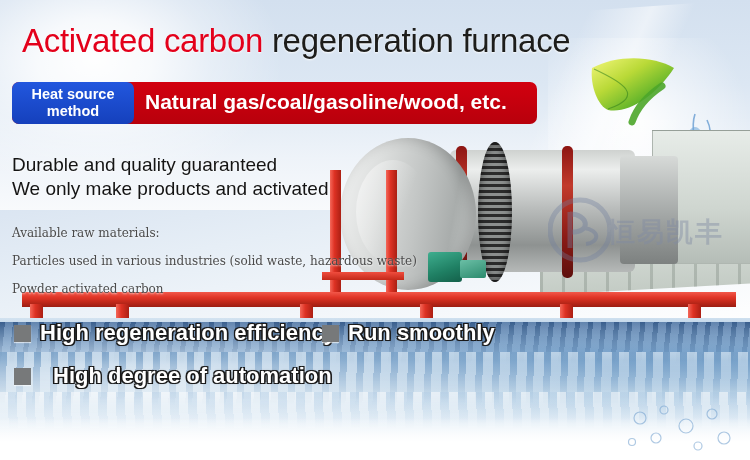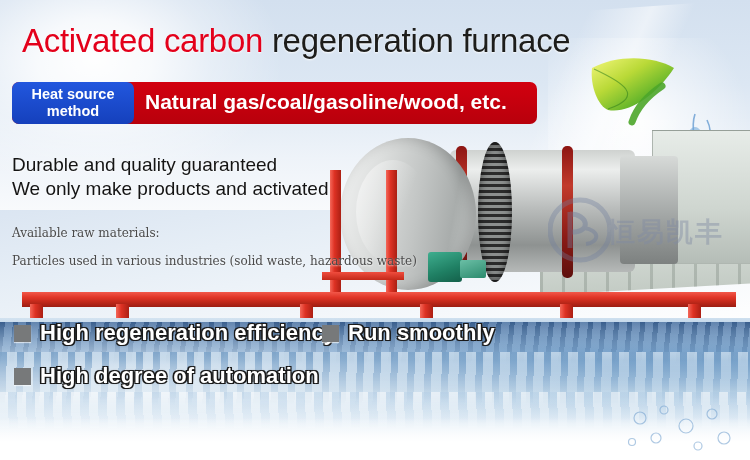--- a/index.html
+++ b/index.html
@@ -226,21 +226,21 @@
   }
   .btxt{
     margin-left:9px;font-size:22px;font-weight:bold;color:#ffffff;white-space:nowrap;
     text-shadow:
       -1.4px -1.4px 0 #1a1a1a, 1.4px -1.4px 0 #1a1a1a,
       -1.4px  1.4px 0 #1a1a1a, 1.4px  1.4px 0 #1a1a1a,
        0 0 3px rgba(0,0,0,.35);
   }
   .brow1{left:14px;top:320px;}
   .brow2{left:322px;top:320px;}
-  .brow3{left:14px;top:363px;}
+  .brow3{left:14px;top:363px;gap:13px;}
 </style>
 </head>
 <body>
 
 <div id="banner">
 
   <div class="sky-haze"></div>
   <div class="sun-glow"></div>
   <div class="sun-glow2"></div>
   <div class="sky-streak"></div>
@@ -345,20 +345,21 @@
       <div>Heat source</div>
       <div>method</div>
     </div>
   </div>
 
   <div class="lead lead1">Durable and quality guaranteed</div>
   <div class="lead lead2">We only make products and activated</div>
 
   <div class="raw raw1">Available raw materials:</div>
   <div class="raw raw2">Particles used in various industries (solid waste, hazardous waste)</div>
+  <div class="raw raw3">Powder activated carbon</div>
 
   <div class="bullet-row brow1">
     <span class="bsq"></span>
     <span class="btxt">High regeneration efficiency</span>
   </div>
   <div class="bullet-row brow2">
     <span class="bsq"></span>
     <span class="btxt">Run smoothly</span>
   </div>
   <div class="bullet-row brow3">

